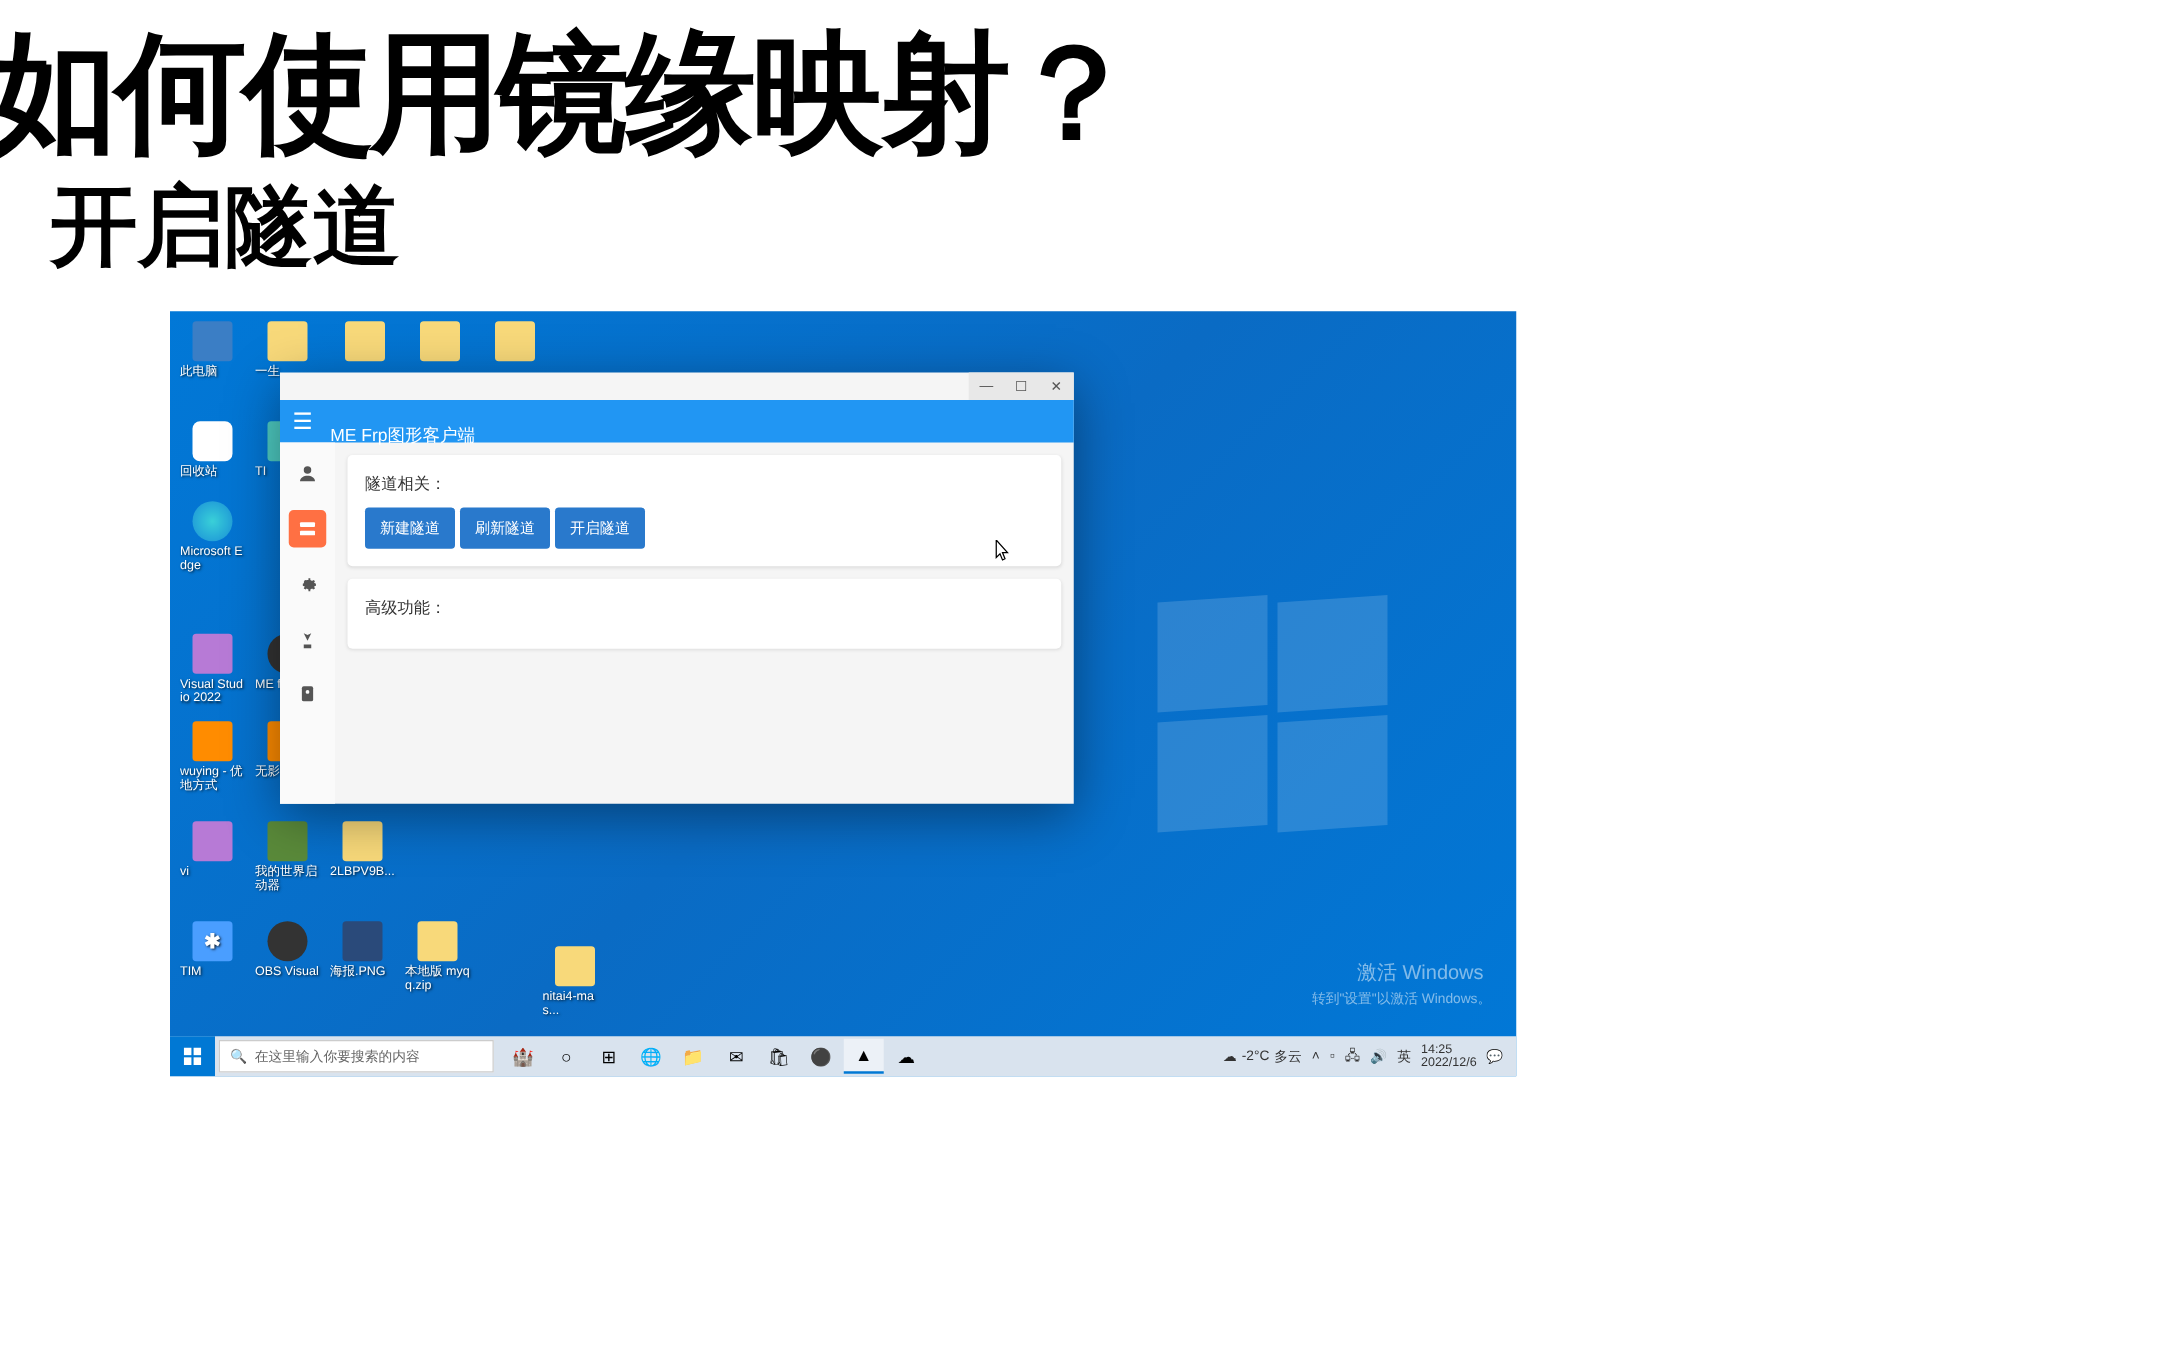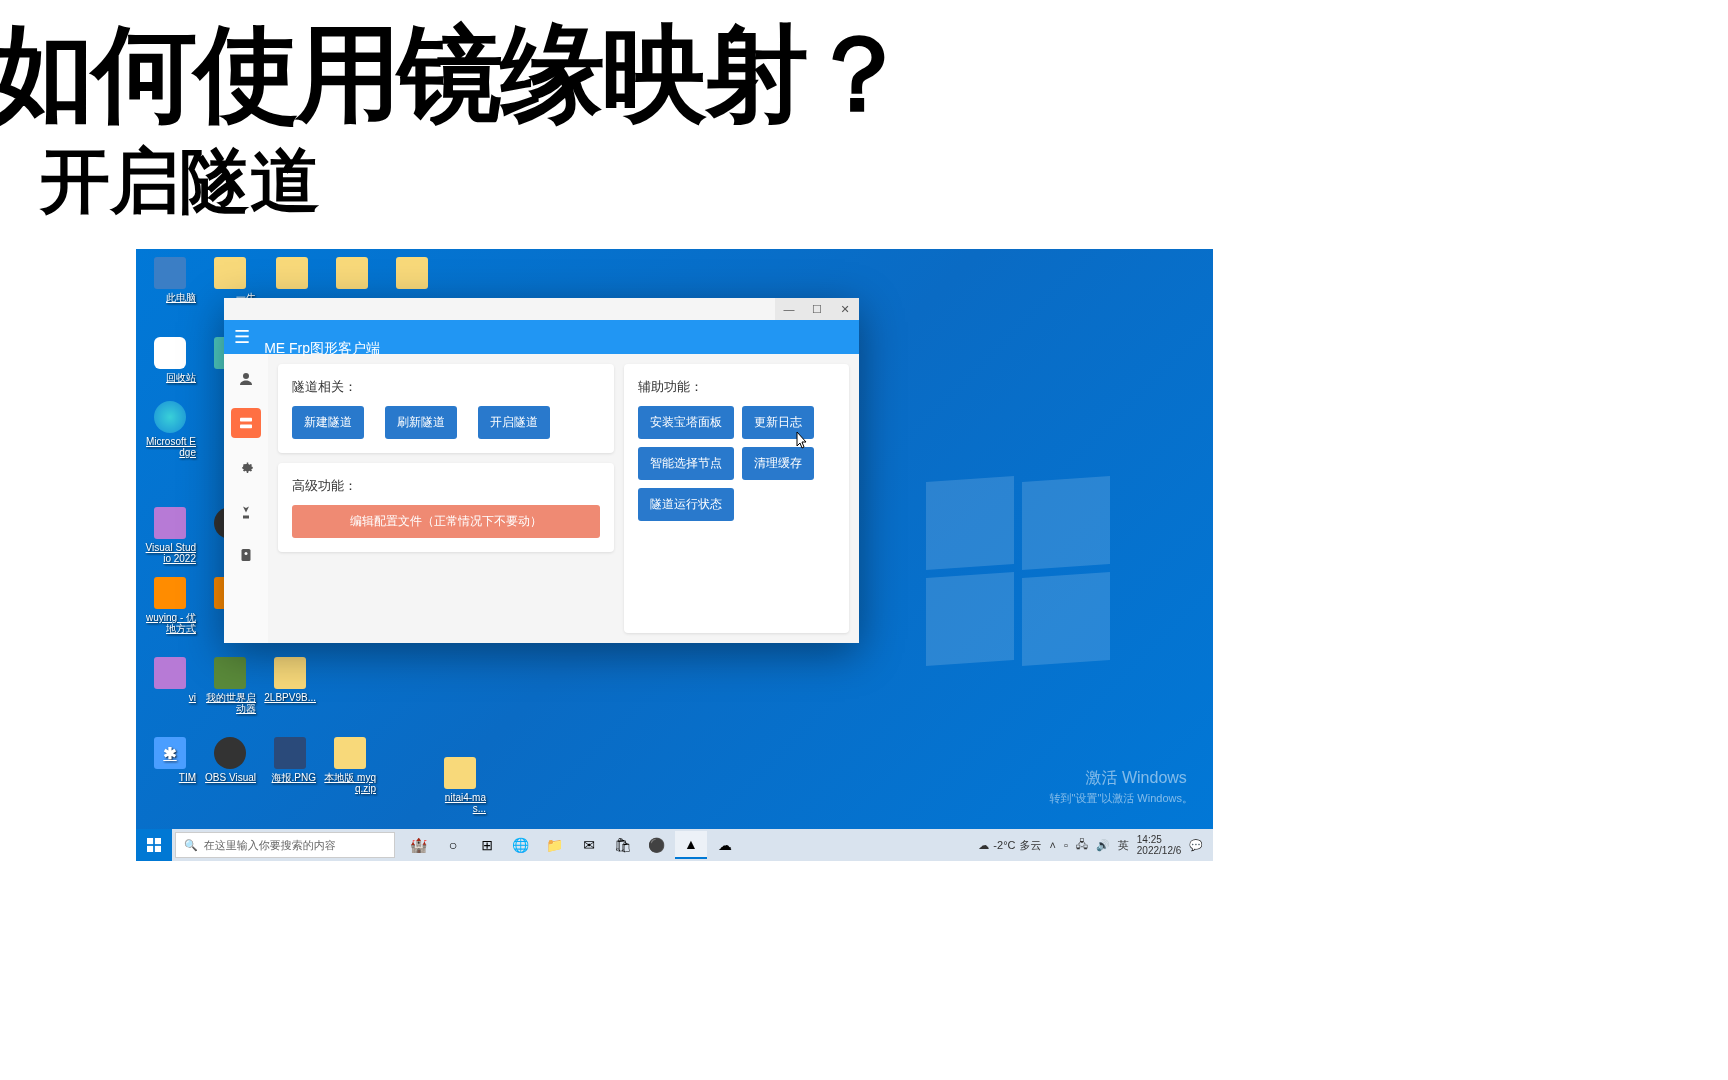--- a/index.html
+++ b/index.html
@@ -14,21 +14,21 @@
 .win-logo .q { position: absolute; width: 88px; height: 88px; background: rgba(255,255,255,0.15); }
 .win-logo .q1 { top: 0; left: 0; transform: skewY(-4deg); }
 .win-logo .q2 { top: 0; left: 96px; transform: skewY(-4deg); }
 .win-logo .q3 { top: 96px; left: 0; transform: skewY(-4deg); }
 .win-logo .q4 { top: 96px; left: 96px; transform: skewY(-4deg); }
 
 .activate { position: absolute; bottom: 55px; right: 20px; color: rgba(255,255,255,0.5); text-align: left; }
 .activate .l1 { font-size: 16px; margin-left: 36px; }
 .activate .l2 { font-size: 11px; margin-top: 2px; }
 
-.di { position: absolute; width: 52px; text-align: right; color: #fff; font-size: 10px; text-shadow: 1px 1px 2px rgba(0,0,0,0.8); text-decoration: underline; }
+.di { position: absolute; width: 52px; text-align: left; color: #fff; font-size: 10px; text-shadow: 1px 1px 2px rgba(0,0,0,0.8); }
 .di .iic { width: 32px; height: 32px; margin: 0 auto 3px; border-radius: 3px; }
 .di .lbl { line-height: 1.1; word-break: break-all; }
 
 .taskbar { position: absolute; bottom: 0; left: 0; right: 0; height: 32px; background: #d9e3ee; display: flex; align-items: center; }
 .start-btn { width: 36px; height: 32px; background: #0078d4; display: flex; align-items: center; justify-content: center; }
 .start-btn svg { width: 14px; height: 14px; fill: #fff; }
 .searchbox { flex: 0 0 220px; height: 26px; background: #fff; margin-left: 3px; display: flex; align-items: center; padding: 0 8px; color: #666; font-size: 11px; border: 1px solid #ccc; }
 .searchbox .sicon { margin-right: 6px; }
 .tb-icons { display: flex; align-items: center; margin-left: 8px; gap: 2px; }
 .tb-icon { width: 32px; height: 28px; display: flex; align-items: center; justify-content: center; font-size: 14px; }
@@ -52,21 +52,21 @@
 .sidebar-item.active { background: #ff7043; color: #fff; }
 .sidebar-item svg { width: 18px; height: 18px; }
 
 .content { flex: 1; padding: 10px; display: flex; gap: 10px; }
 .card { background: #fff; border-radius: 4px; padding: 14px; box-shadow: 0 1px 3px rgba(0,0,0,0.1); }
 .left-col { flex: 1; display: flex; flex-direction: column; gap: 10px; }
 .right-col { flex: 0 0 225px; }
 .card-title { font-size: 13px; color: #333; margin-bottom: 10px; }
 .dropdown { width: 100%; height: 32px; border: none; border-bottom: 1px solid #999; background: #fff; padding: 0 8px; font-size: 12px; color: #666; display: flex; align-items: center; justify-content: space-between; margin-bottom: 18px; cursor: pointer; }
 .dropdown::after { content: "▾"; color: #666; }
-.btn-row { display: flex; gap: 21px; flex-wrap: wrap; }
+.btn-row { display: flex; gap: 4px; flex-wrap: wrap; }
 .btn { background: #2979cc; color: #fff; border: none; padding: 8px 12px; font-size: 12px; border-radius: 3px; cursor: pointer; }
 .btn.warn { background: #ef8a73; }
 .btn-wide { width: 100%; text-align: center; }
 
 .cursor { position: absolute; top: 134px; left: 572px; width: 14px; height: 18px; z-index: 100; }
 </style>
 </head>
 <body>
 
 <div class="headline">如何使用镜缘映射？</div>
@@ -219,33 +219,20 @@
           <div class="card">
             <div class="card-title">隧道相关：</div>
             <div class="btn-row">
               <button class="btn">新建隧道</button>
               <button class="btn">刷新隧道</button>
               <button class="btn">开启隧道</button>
             </div>
           </div>
           <div class="card">
             <div class="card-title">高级功能：</div>
-            <button class="btn warn btn-wide">编辑配置文件（正常情况下不要动）</button>
-          </div>
-        </div>
-        <div class="right-col">
-          <div class="card" style="height:100%">
-            <div class="card-title">辅助功能：</div>
-            <div class="btn-row" style="gap:8px">
-              <button class="btn">安装宝塔面板</button>
-              <button class="btn">更新日志</button>
-              <button class="btn">智能选择节点</button>
-              <button class="btn">清理缓存</button>
-              <button class="btn">隧道运行状态</button>
-            </div>
           </div>
         </div>
       </div>
     </div>
     <svg class="cursor" viewBox="0 0 12 18">
         <path d="M0 0 L0 14 L3 11 L5 16 L7 15 L5 10 L9 10 Z" fill="#fff" stroke="#000" stroke-width="1"></path>
       </svg>
   </div>
 
   <div class="taskbar">

